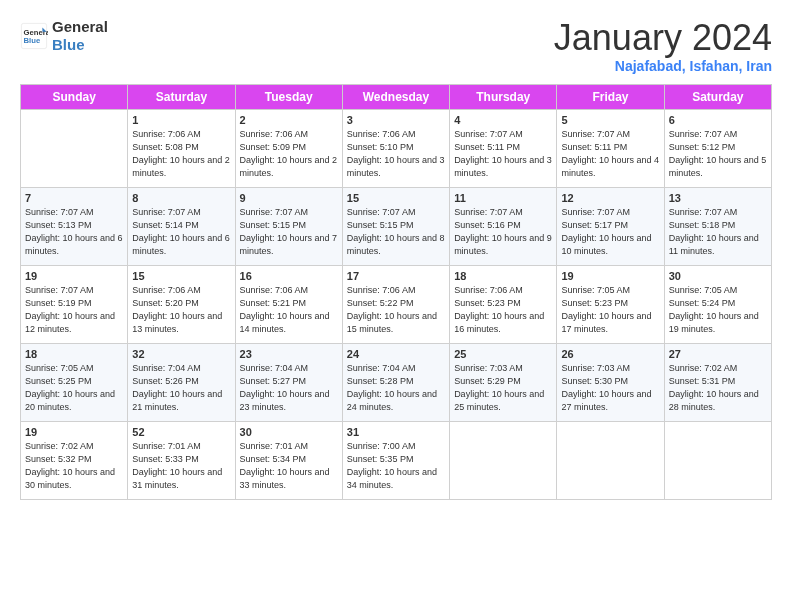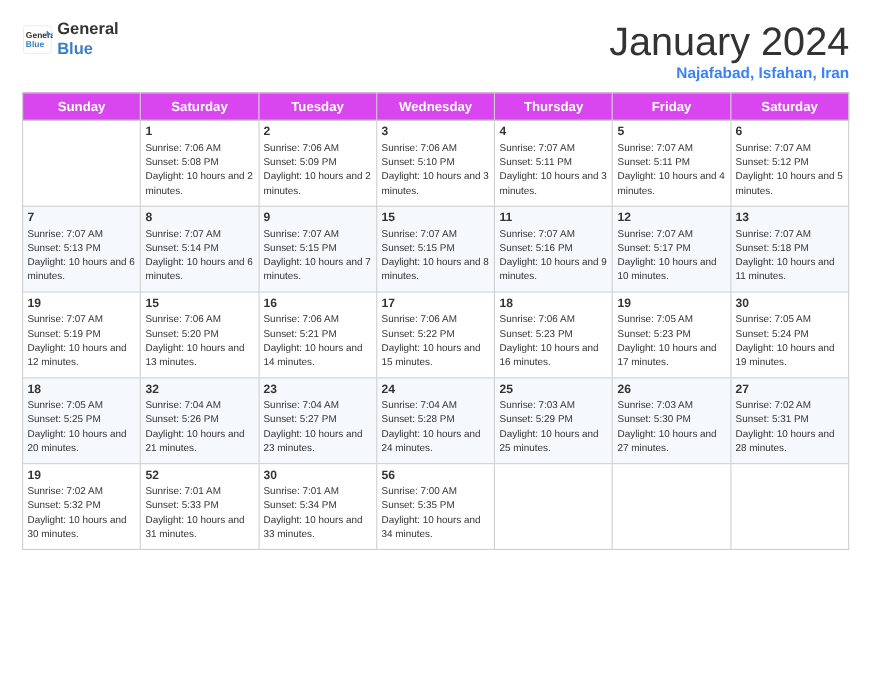--- a/index.html
+++ b/index.html
@@ -252,21 +252,21 @@
           </td>
           <td>
             <span class="day-number">52</span>
             <div class="day-info">Sunrise: 7:01 AM<br>Sunset: 5:33 PM<br>Daylight: 10 hours and 31 minutes.</div>
           </td>
           <td>
             <span class="day-number">30</span>
             <div class="day-info">Sunrise: 7:01 AM<br>Sunset: 5:34 PM<br>Daylight: 10 hours and 33 minutes.</div>
           </td>
           <td>
-            <span class="day-number">56</span>
+            <span class="day-number">31</span>
             <div class="day-info">Sunrise: 7:00 AM<br>Sunset: 5:35 PM<br>Daylight: 10 hours and 34 minutes.</div>
           </td>
           <td class="empty-cell"></td>
           <td class="empty-cell"></td>
           <td class="empty-cell"></td>
         </tr>
       </tbody>
   </table>
 </div>
 

